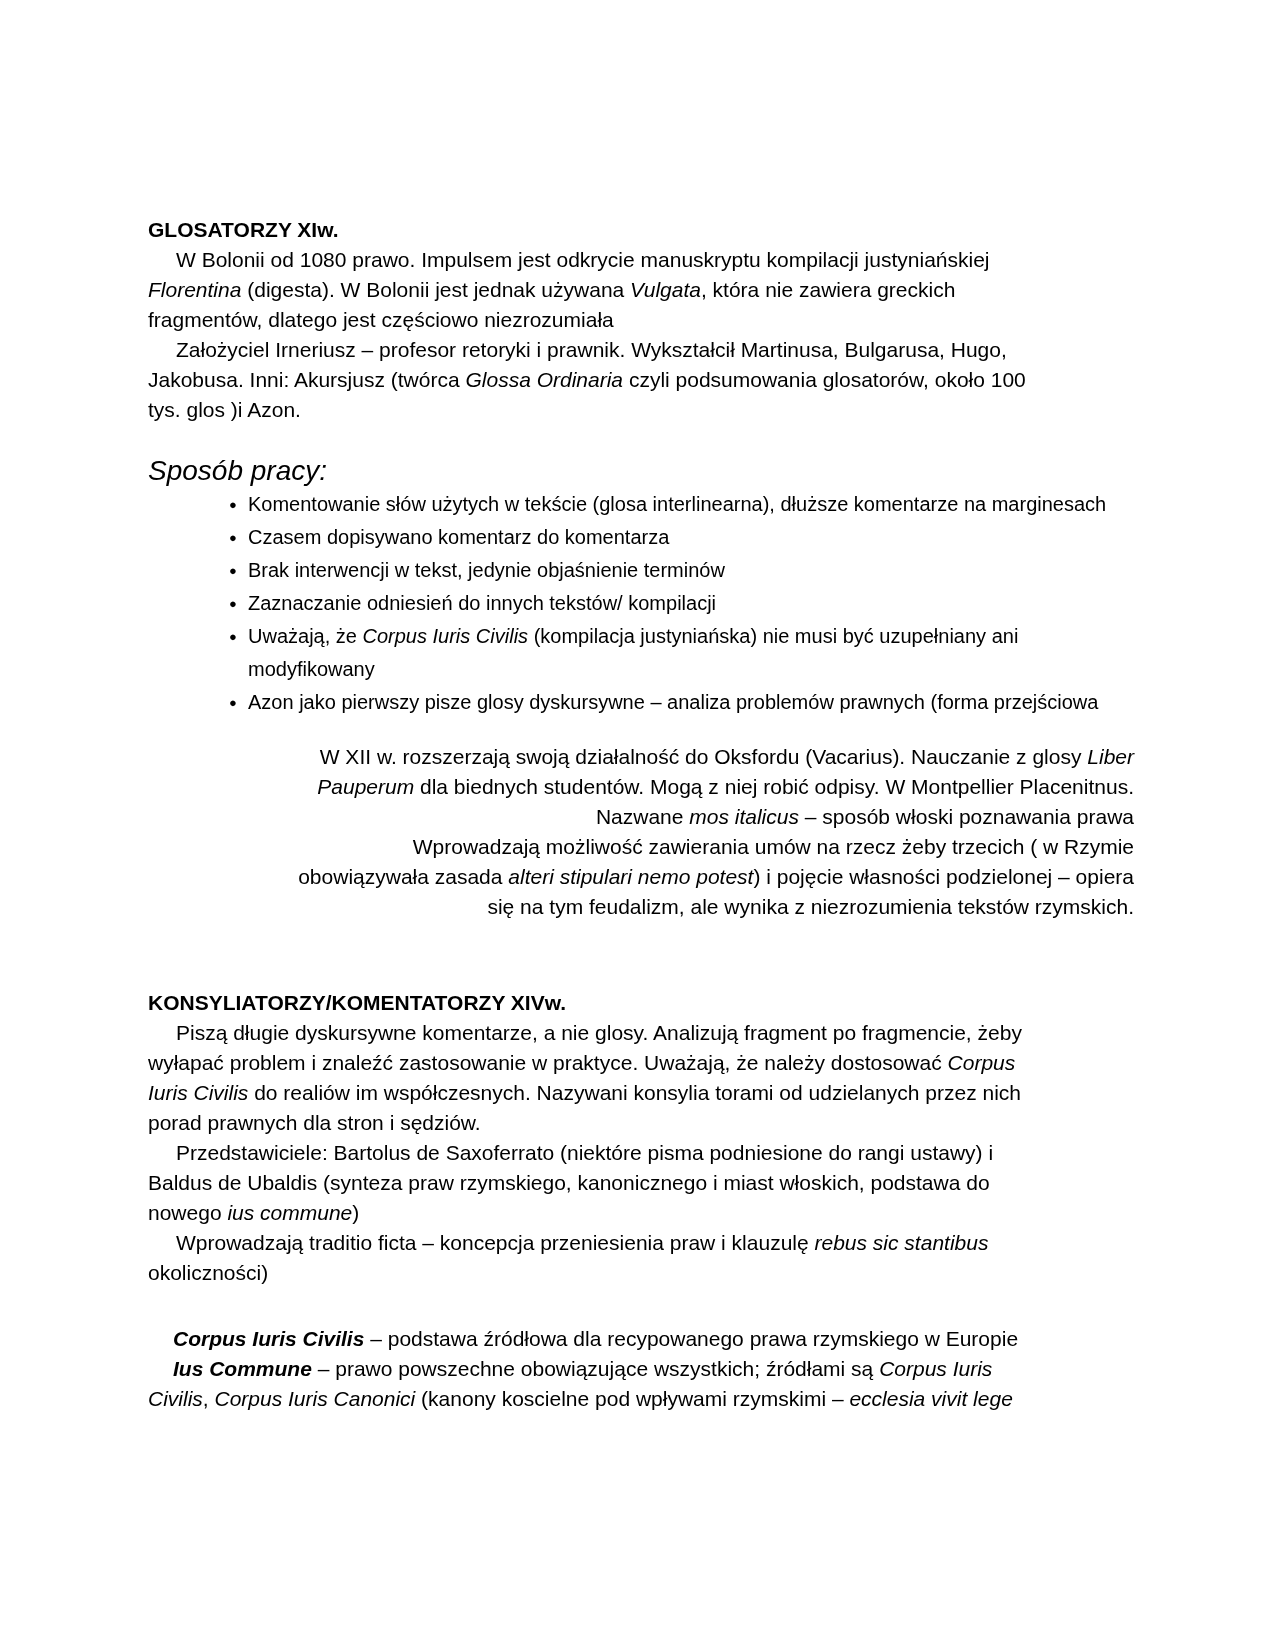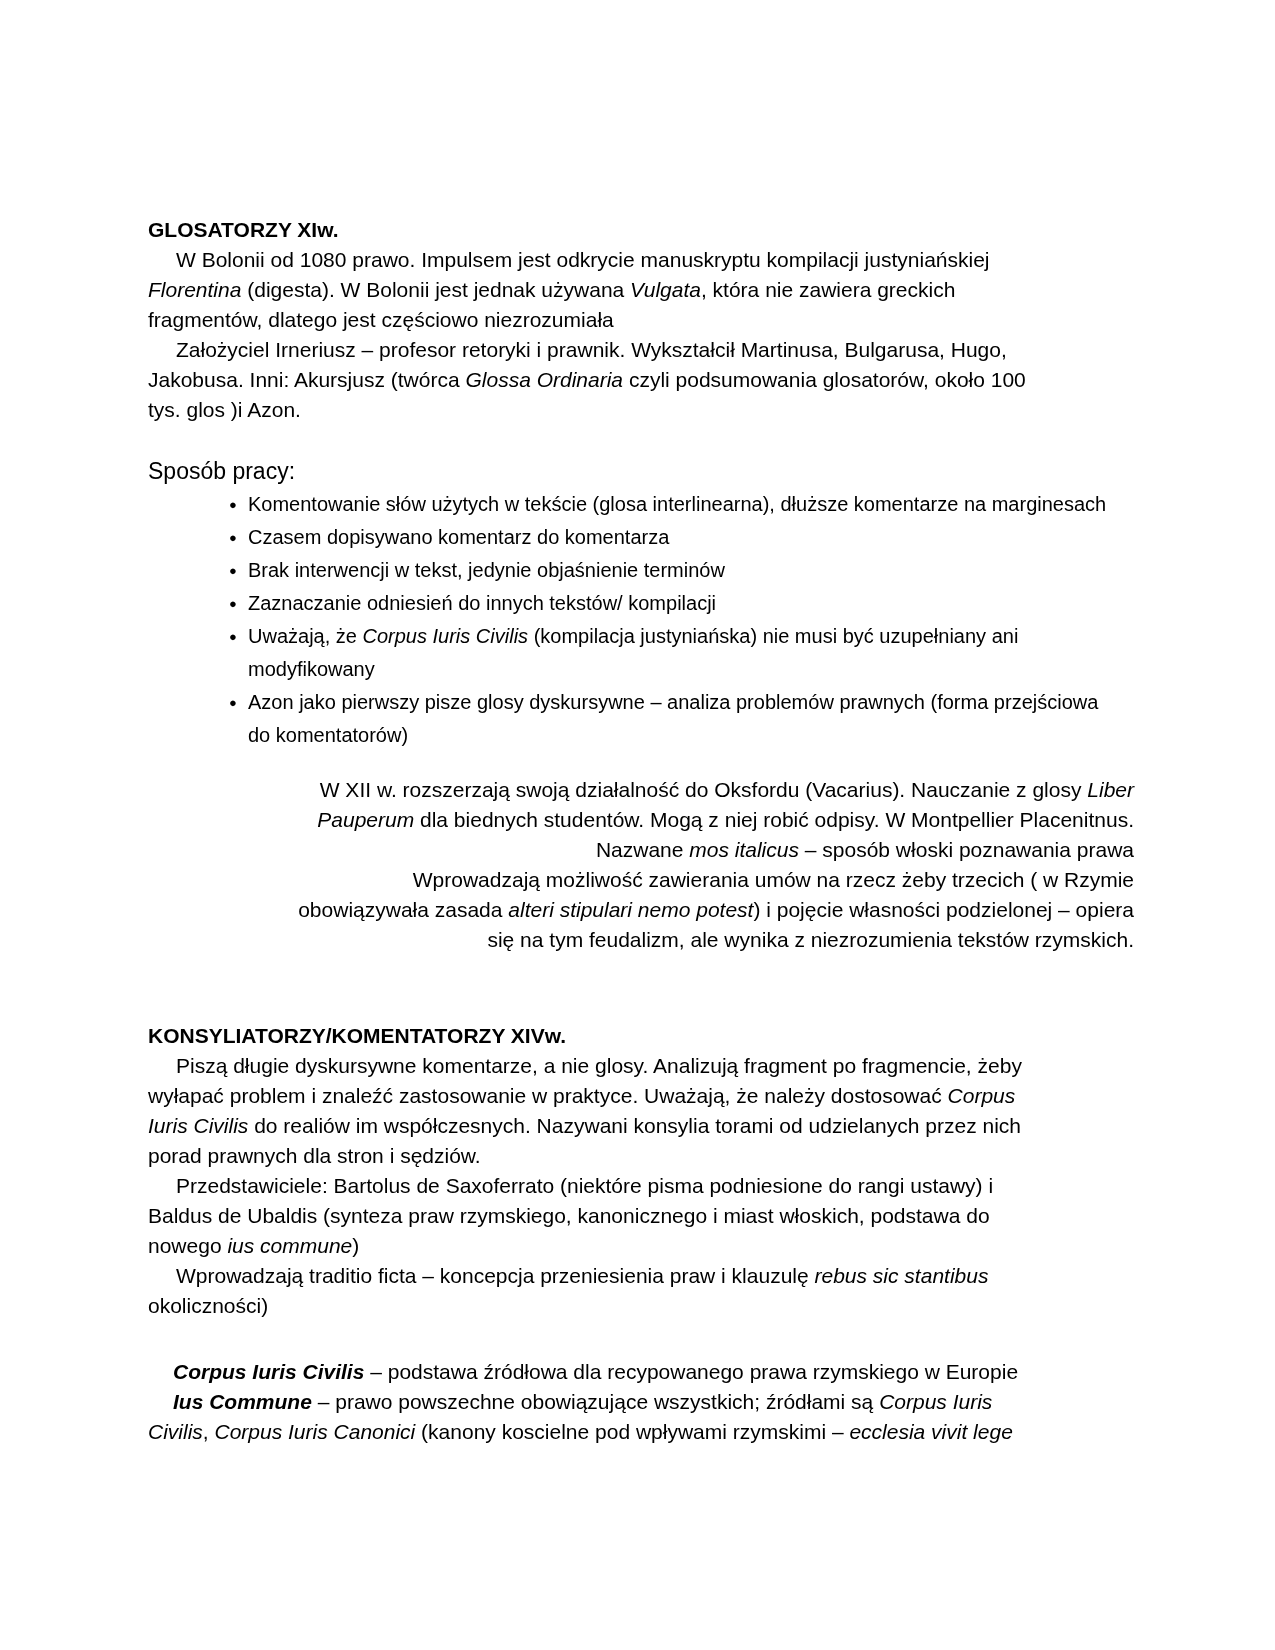--- a/index.html
+++ b/index.html
@@ -27,22 +27,23 @@
   .b  { font-weight: bold; }
   .i  { font-style: italic; }
   .bi { font-weight: bold; font-style: italic; }
 
   
   .blk.heading .line { font-weight: bold; }
 
   
   [data-name="work-method-label"] {
     margin-top: 31px;
-    font-size: 23px;
+    font-size: 28px;
     line-height: 30px;
+    font-style: italic;
   }
 
   
   [data-name="bullet-list"] { margin-top: 2px; font-size: 20px; line-height: 33px; }
   .li { display: flex; align-items: flex-start; }
   .li .marker {
     flex: none;
     margin-left: 81px;
     width: 19px;
     font-size: 13px;
@@ -111,21 +112,20 @@
           <span class="marker" data-name="bullet-icon">●</span>
           <div class="content" data-name="bullet-item-text">
             <div class="line" data-name="text-line"><span data-name="text-run">Uważają, że </span><span class="i" data-name="text-run">Corpus Iuris Civilis</span><span data-name="text-run"> (kompilacja justyniańska) nie musi być uzupełniany ani</span></div>
             <div class="line" data-name="text-line"><span data-name="text-run">modyfikowany</span></div>
           </div>
         </div>
         <div class="li" data-name="bullet-item">
           <span class="marker" data-name="bullet-icon">●</span>
           <div class="content" data-name="bullet-item-text">
             <div class="line" data-name="text-line"><span data-name="text-run">Azon jako pierwszy pisze glosy dyskursywne – analiza problemów prawnych (forma przejściowa</span></div>
-            <div class="line" data-name="text-line"><span data-name="text-run">do komentatorów)</span></div>
           </div>
         </div>
       </div>
       <div class="blk para" data-name="para-expansion">
         <div class="line ind" data-name="text-line"><span data-name="text-run">W XII w. rozszerzają swoją działalność do Oksfordu (Vacarius). Nauczanie z glosy </span><span class="i" data-name="text-run">Liber</span></div>
         <div class="line" data-name="text-line"><span class="i" data-name="text-run">Pauperum</span><span data-name="text-run"> dla biednych studentów. Mogą z niej robić odpisy. W Montpellier Placenitnus.</span></div>
         <div class="line" data-name="text-line"><span data-name="text-run">Nazwane </span><span class="i" data-name="text-run">mos italicus</span><span data-name="text-run"> – sposób włoski poznawania prawa</span></div>
         <div class="line ind" data-name="text-line"><span data-name="text-run">Wprowadzają możliwość zawierania umów na rzecz żeby trzecich ( w Rzymie</span></div>
         <div class="line" data-name="text-line"><span data-name="text-run">obowiązywała zasada </span><span class="i" data-name="text-run">alteri stipulari nemo potest</span><span data-name="text-run">) i pojęcie własności podzielonej – opiera</span></div>
         <div class="line" data-name="text-line"><span data-name="text-run">się na tym feudalizm, ale wynika z niezrozumienia tekstów rzymskich.</span></div>

